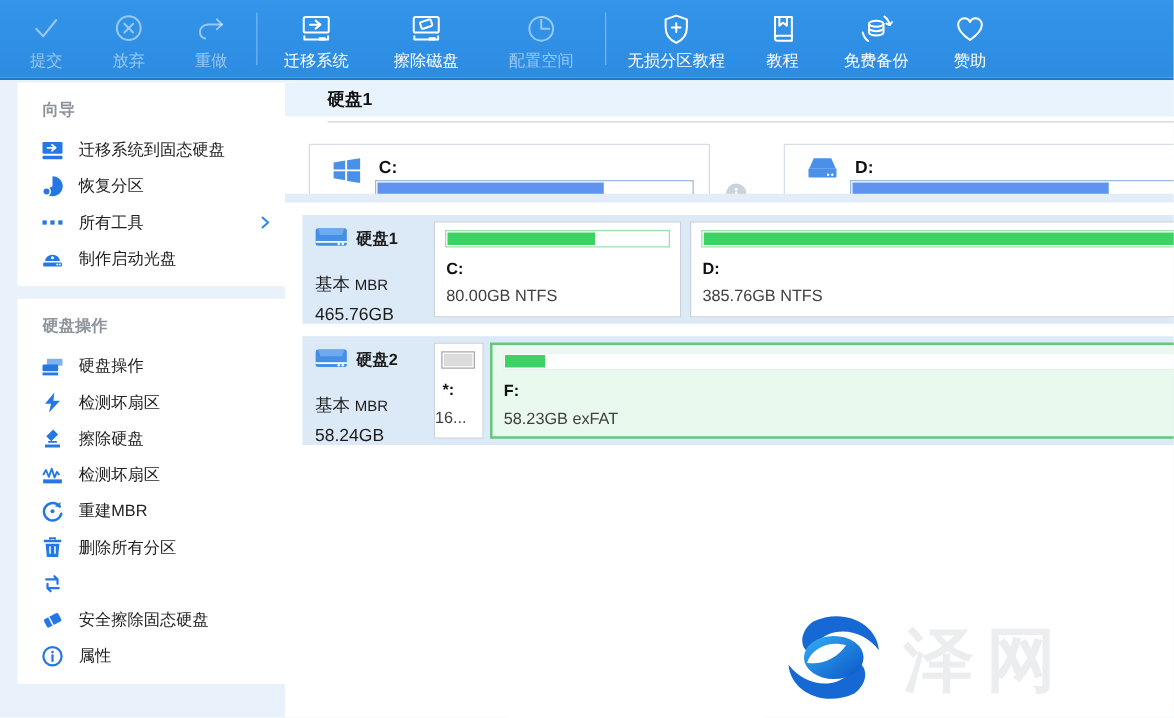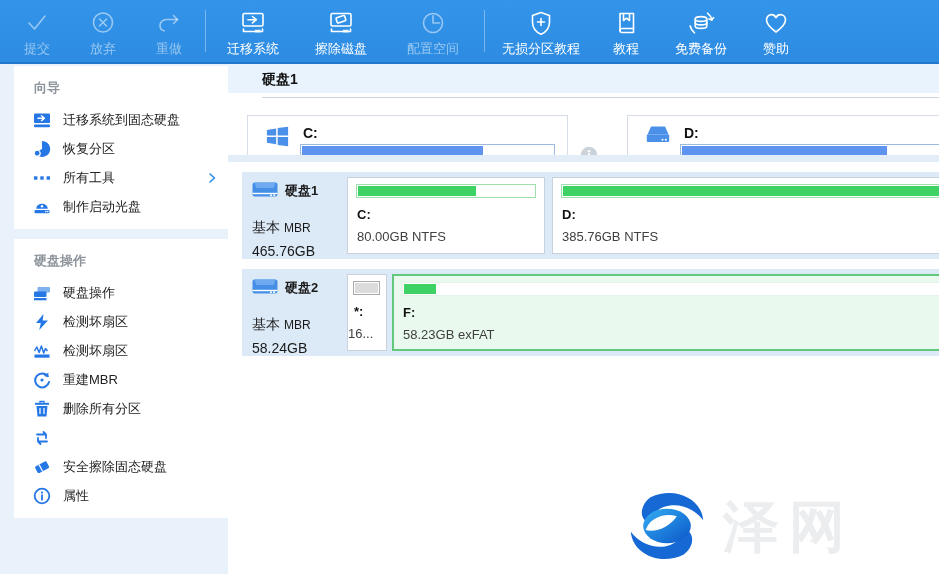--- a/index.html
+++ b/index.html
@@ -254,20 +254,30 @@
 
     <div class="sit">
       <span class="sic">
         <svg width="18" height="18" viewBox="0 0 18 18">
             <path d="M10.5 1 L3 10 H7.8 L6.2 17 L15 7.5 H9.7 Z" fill="#2577e6"></path>
           </svg>
         </span>
       <span class="slabel">检测坏扇区</span>
     </div>
 
+    <div class="sit">
+      <span class="sic">
+        <svg width="18" height="18" viewBox="0 0 18 18">
+            <path d="M9.5 1.5 L13.5 5.5 L8 11 L4 7 Z" fill="#2577e6"></path>
+            <path d="M3 13.5 h12 v2.5 h-12 Z" fill="#2577e6"></path>
+            <path d="M5.5 11.5 l7 0" stroke="#2577e6" stroke-width="1.4"></path>
+          </svg>
+        </span>
+      <span class="slabel">擦除硬盘</span>
+    </div>
 
     <div class="sit">
       <span class="sic">
         <svg width="18" height="18" viewBox="0 0 18 18">
             <path d="M1.5 9 l2.3-4 2.3 5.5 2.3-6.5 2.3 7 1.8-4.5 2 2.5" stroke="#2577e6" stroke-width="1.5" fill="none" stroke-linejoin="round"></path>
             <rect x="1.5" y="12.5" width="15" height="3.2" fill="#2577e6"></rect>
           </svg>
         </span>
       <span class="slabel">检测坏扇区</span>
     </div>

